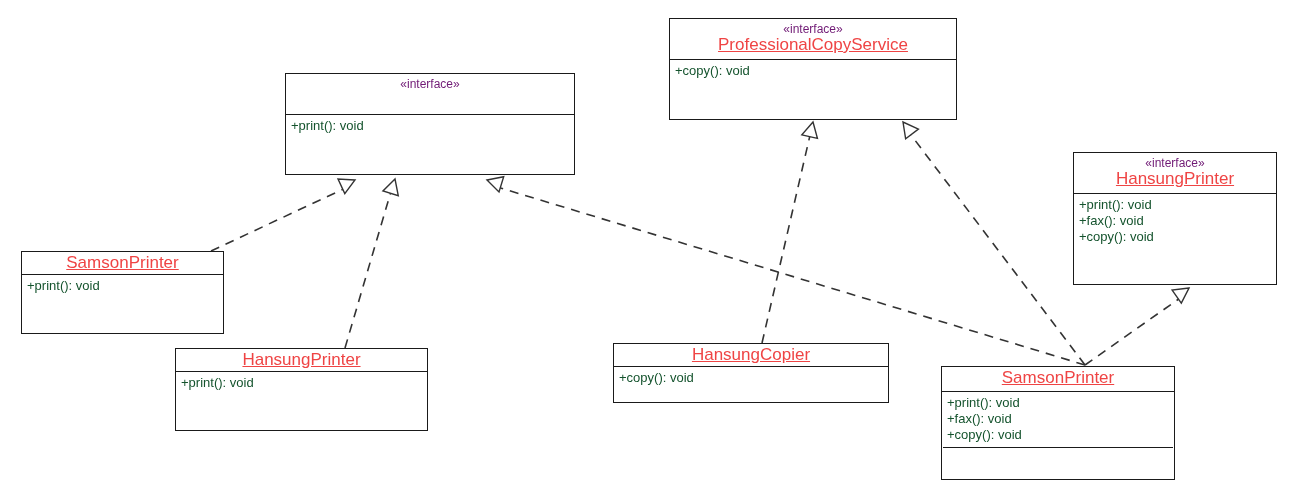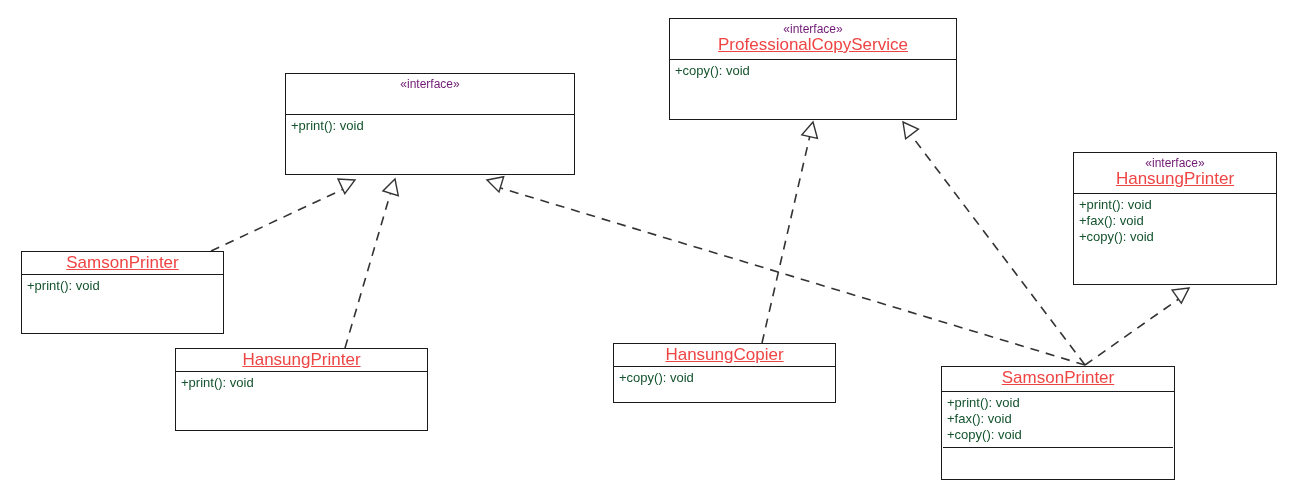--- a/index.html
+++ b/index.html
@@ -137,21 +137,21 @@
         </div>
       </div>
       <div class="uml-class" style="left: 175px; top: 348px; width: 253px; height: 83px;">
         <div class="uml-header" style="height: 22px;">
           <span class="cname">HansungPrinter</span>
         </div>
         <div class="uml-ops sep-single">
           <span class="op-line">+print(): void</span>
         </div>
       </div>
-      <div class="uml-class" style="left: 613px; top: 343px; width: 223px; height: 60px;">
+      <div class="uml-class" style="left: 613px; top: 343px; width: 276px; height: 60px;">
         <div class="uml-header" style="height: 22px;">
           <span class="cname">HansungCopier</span>
         </div>
         <div class="uml-ops sep-single">
           <span class="op-line">+copy(): void</span>
         </div>
       </div>
       <div class="uml-class" style="left: 941px; top: 366px; width: 234px; height: 114px;">
         <div class="uml-header" style="height: 24px;">
           <span class="cname">SamsonPrinter</span>

